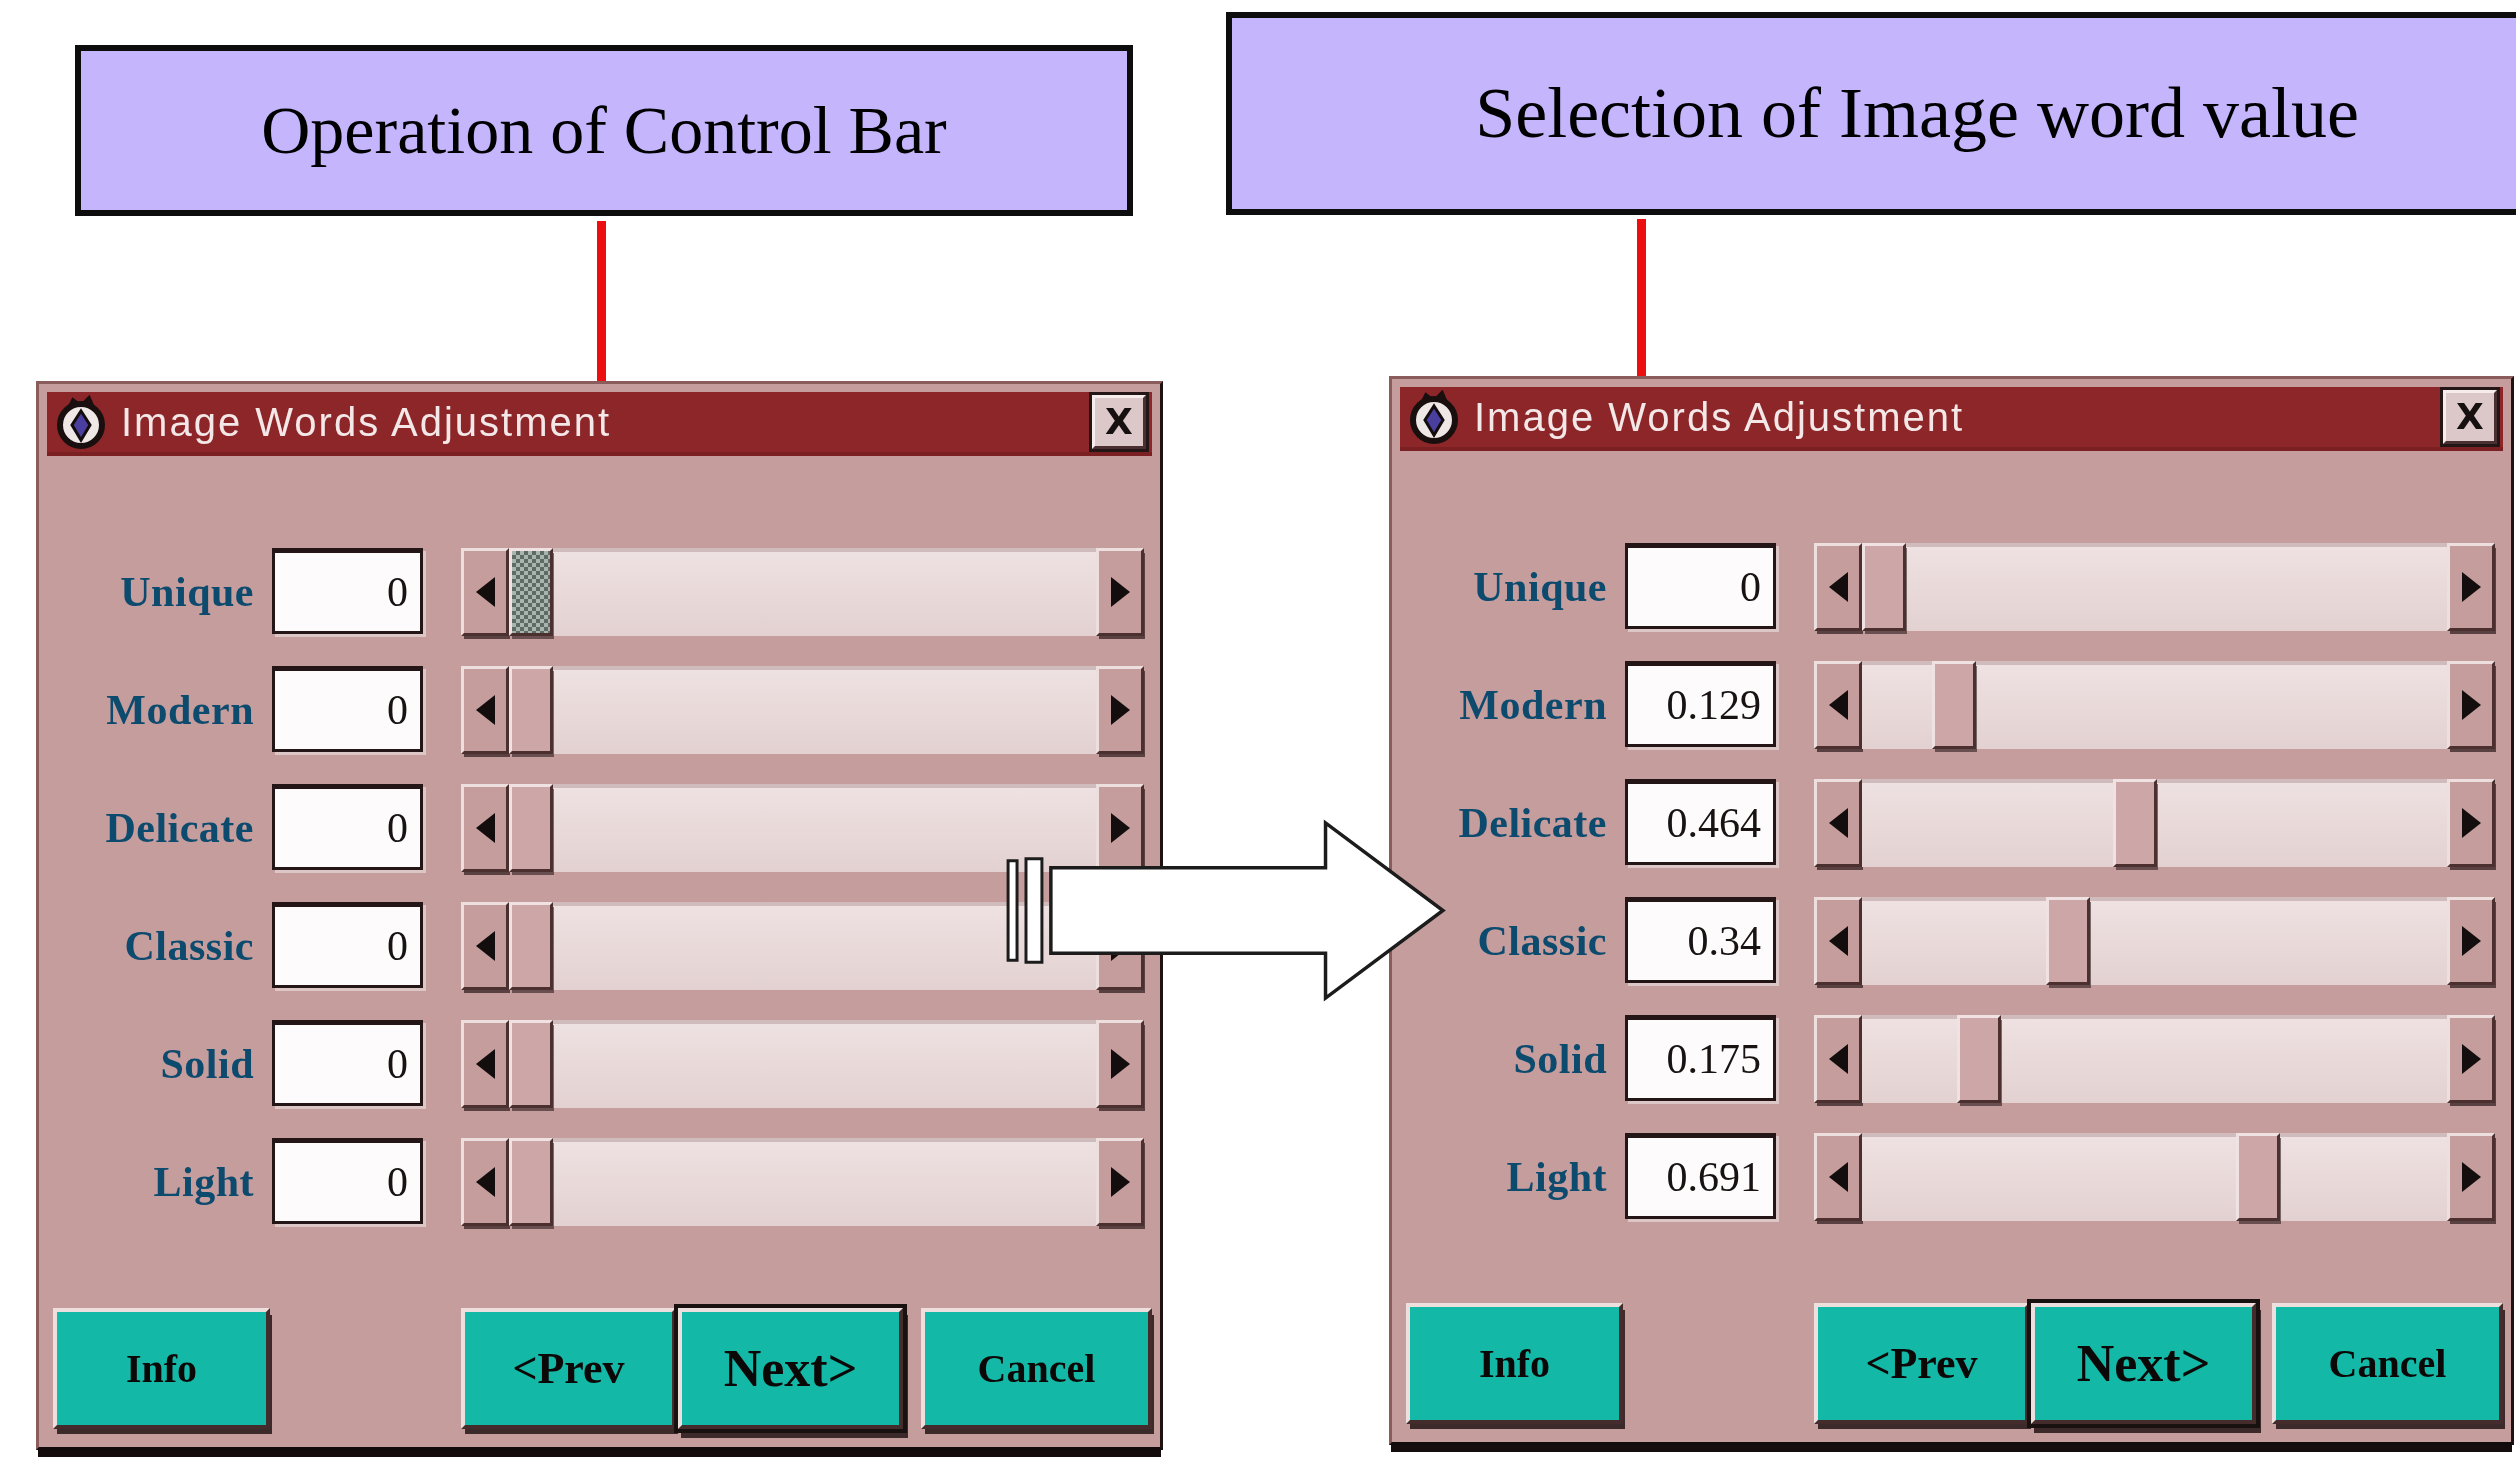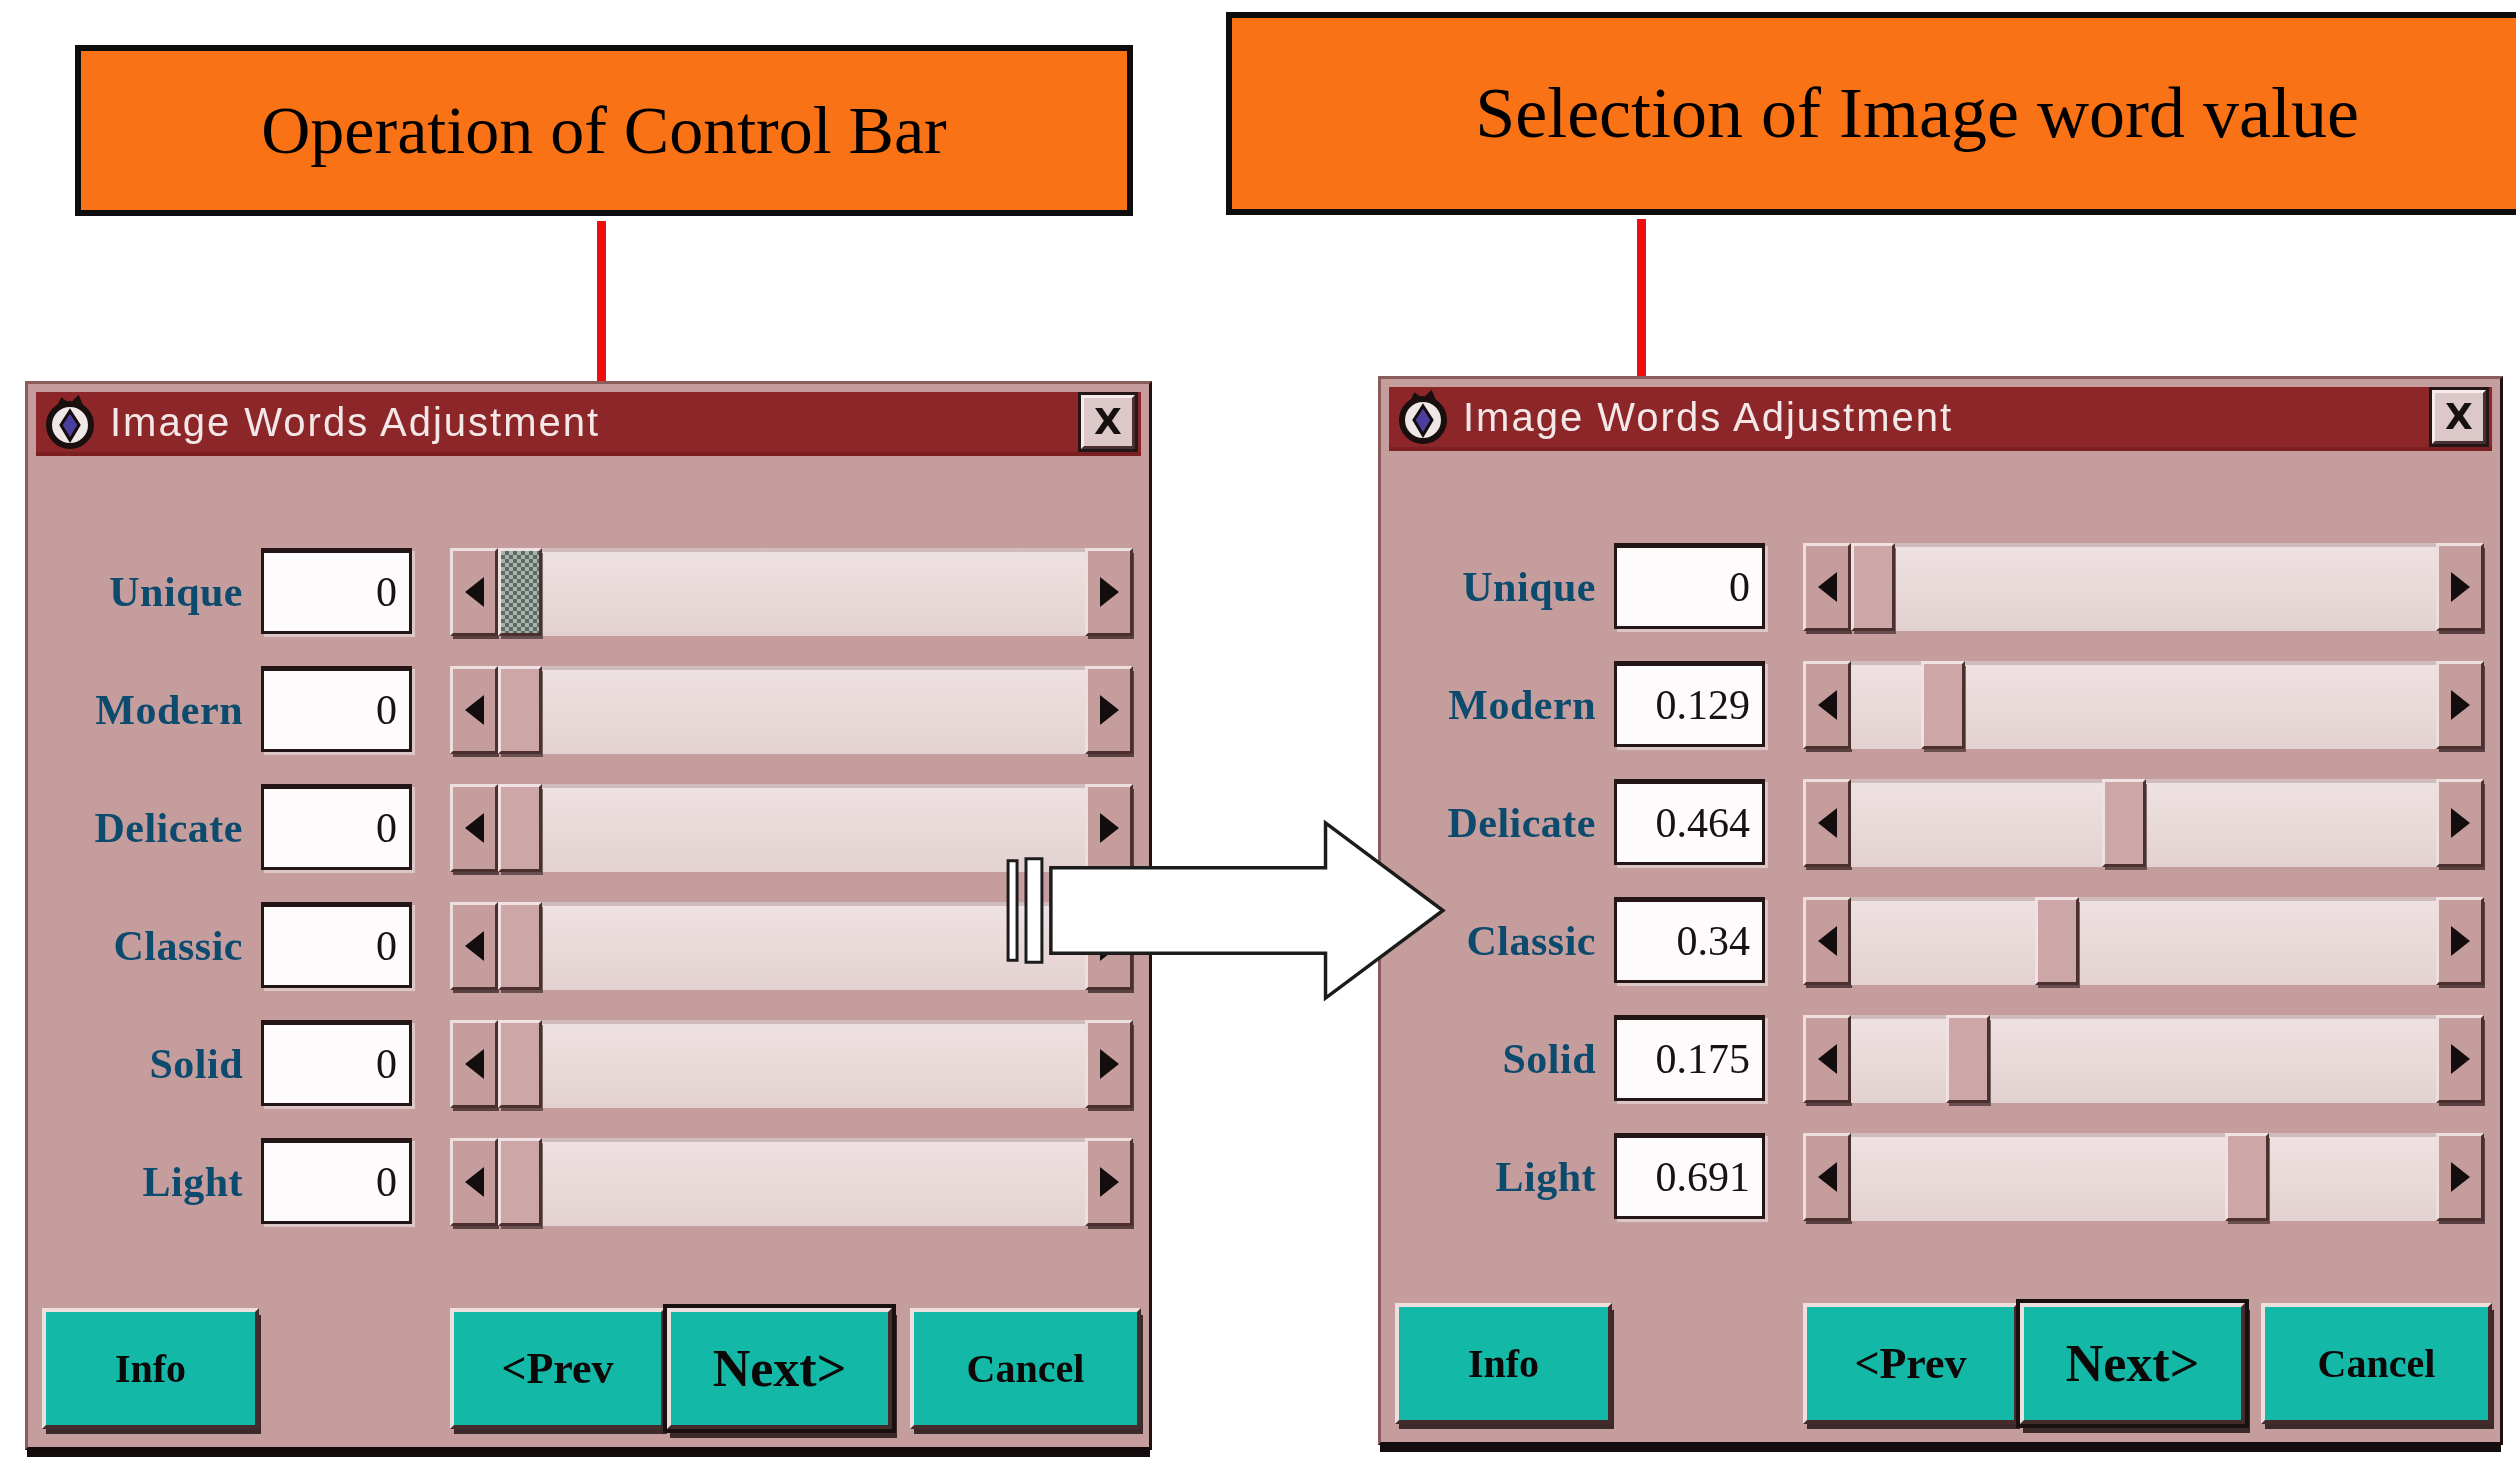--- a/index.html
+++ b/index.html
@@ -5,21 +5,21 @@
   * { box-sizing: border-box; }
   html,body { margin:0; padding:0; }
   body {
     width:2516px; height:1472px; position:relative; overflow:hidden;
     background:#ffffff;
     font-family:"Liberation Serif", serif;
   }
 
   
   .ann-box {
-    position:absolute; background:#f97316; border:6px solid #0d0d0d;
+    position:absolute; background:#c4b5fd; border:6px solid #0d0d0d;
     display:flex; align-items:center; justify-content:center;
     color:#000; white-space:nowrap;
   }
   #ann-left  { left:75px;   top:45px; width:1058px; height:171px; font-size:68px; }
   #ann-right { left:1226px; top:12px; width:1382px; height:203px; font-size:72px; }
 
   
   .red-line { position:absolute; width:9px; background:#ed0f0f; }
   #red-line-left  { left:597px;  top:221px; height:241px; }
   #red-line-right { left:1637px; top:219px; height:229px; }
@@ -27,20 +27,21 @@
     border-left:42px solid transparent; border-right:42px solid transparent;
     border-top:55px solid #ed0f0f; }
   #red-head-left  { left:560px;  top:460px; }
   #red-head-right { left:1600px; top:446px; }
 
   
   .dialog {
     position:absolute; width:1127px; height:1069px; background:#c69d9d;
     border:3px solid; border-color:#8a5c5c #1d1111 #120b0b #8a5c5c;
     box-shadow:0 9px 0 -2px #150d0d;
+    margin-left:11px;
   }
   #dialog-left  { left:25px;   top:381px; }
   #dialog-right { left:1378px; top:376px; width:1125px; }
 
   .title-bar {
     position:absolute; left:8px; right:8px; top:8px; height:64px;
     background:#8c2628; border-bottom:4px solid #7a2023;
     display:flex; align-items:center; padding:0 6px;
   }
   .app-icon { width:52px; height:56px; margin:0 14px 0 2px; flex:none; }

